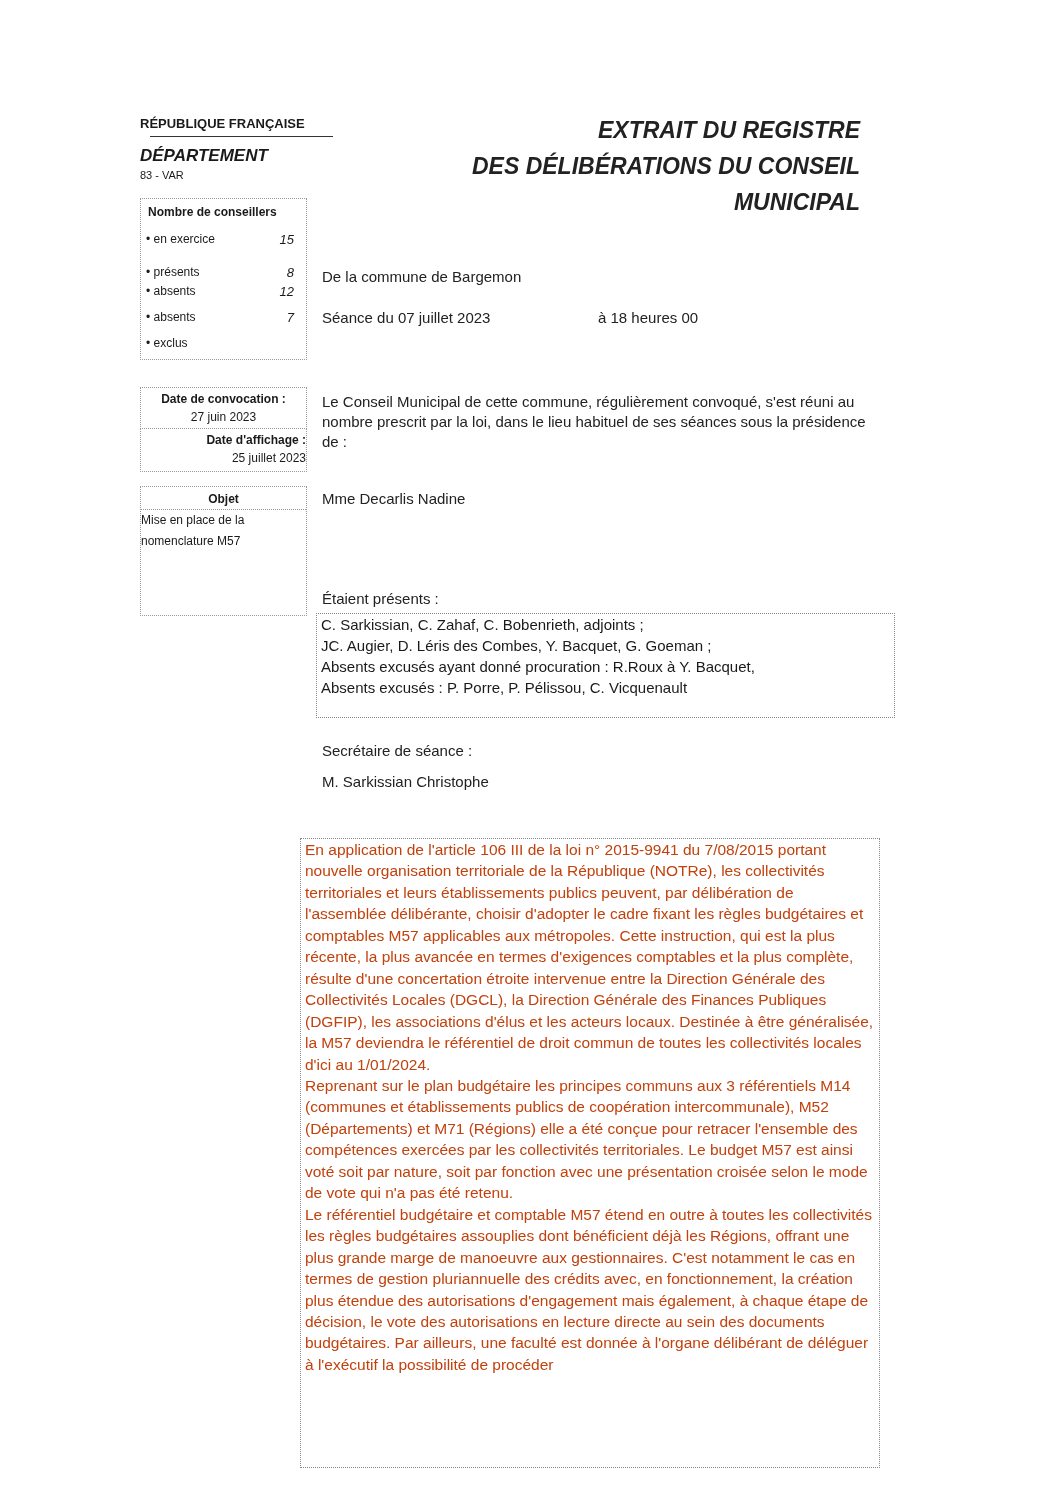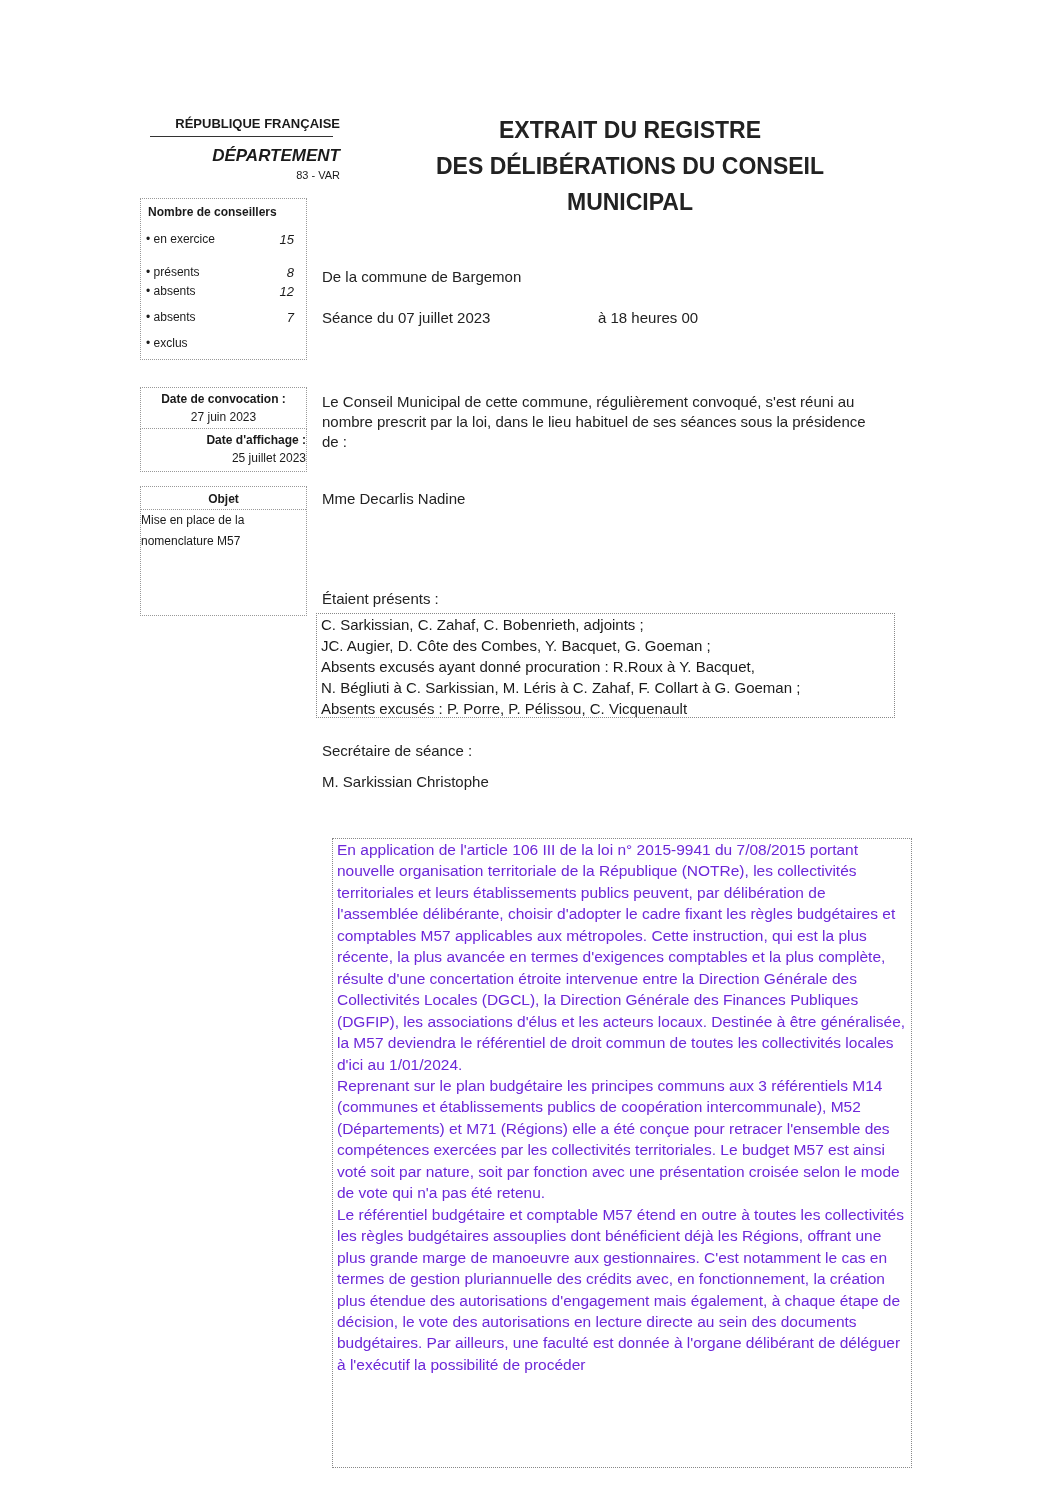--- a/index.html
+++ b/index.html
@@ -1,28 +1,28 @@
 <!DOCTYPE html>
 <html><head>
 <meta charset="utf-8">
 <style>
   html, body { margin: 0; padding: 0; background: #ffffff; }
   body {
     width: 1058px; height: 1496px; position: relative; overflow: hidden;
     font-family: "Liberation Sans", sans-serif; color: #1a1a1a;
   }
   .abs { position: absolute; }
-  .left-head { left: 140px; width: 200px; text-align: right; }
+  .left-head { left: 140px; width: 200px; text-align: left; }
   .rep { top: 116px; font-size: 13px; font-weight: bold; }
   .rep-line { left: 150px; top: 136px; width: 183px; border-top: 1.5px solid #333; }
   .dept { top: 146px; font-size: 17px; font-weight: bold; font-style: italic; }
   .var { top: 169px; font-size: 11px; }
 
-  .title { left: 400px; width: 460px; text-align: center; top: 112px;
-    font-size: 23px; font-weight: bold; line-height: 36px; color: #222; }
+  .title { left: 400px; width: 460px; text-align: right; top: 112px;
+    font-size: 23px; font-weight: bold; line-height: 36px; color: #222; font-style: italic; }
 
   .box { border: 1px dotted #999; }
   .counts { left: 140px; top: 198px; width: 165px; height: 160px; }
   .counts .hd { font-size: 12px; font-weight: bold; padding: 6px 0 0 7px; }
   .counts .row { position: absolute; left: 5px; width: 152px; font-size: 12px; }
   .counts .row .n { position: absolute; right: 4px; top: 0; font-size: 13px; font-style: italic; }
 
   .conv { left: 140px; top: 379px; width: 165px; height: 40px; text-align: center; font-size: 12px; margin-top: 8px; }
   .aff { left: 140px; top: 428px; width: 165px; height: 42px; text-align: right; font-size: 12px; }
   .conv .l, .aff .l { font-weight: bold; margin-top: 4px; }
@@ -40,22 +40,22 @@
   .conseil { top: 392px; width: 560px; line-height: 20px; }
   .pres { top: 490px; }
   .etaient { top: 590px; }
 
   .presents-box { left: 316px; top: 613px; width: 579px; height: 105px; border: 1px dotted #888;
     font-size: 15px; line-height: 21px; padding-left: 4px; box-sizing: border-box; white-space: nowrap; overflow: hidden; }
 
   .secr { top: 742px; }
   .secr-name { top: 773px; }
 
-  .main-box { left: 332px; top: 838px; width: 580px; height: 630px; border: 1px dotted #888;
-    box-sizing: border-box; padding: 0 4px; font-size: 15.5px; line-height: 21.45px; color: #6d28d9; }
+  .main-box { left: 300px; top: 838px; width: 580px; height: 630px; border: 1px dotted #888;
+    box-sizing: border-box; padding: 0 4px; font-size: 15.5px; line-height: 21.45px; color: #c2410c; }
   .main-box p { margin: 0; }
 </style>
 </head>
 <body>
 
 <div class="abs left-head rep">RÉPUBLIQUE FRANÇAISE</div>
 <div class="abs rep-line"></div>
 <div class="abs left-head dept">DÉPARTEMENT</div>
 <div class="abs left-head var">83 - VAR</div>
 
@@ -110,23 +110,22 @@
 <div class="abs body-txt seance" style="width:560px">
   <span>Séance  du  07 juillet 2023</span>
   <span class="time">à 18 heures 00</span>
 </div>
 <div class="abs body-txt conseil">Le Conseil Municipal de cette commune, régulièrement convoqué, s'est réuni au nombre prescrit par la loi, dans le lieu habituel de ses séances sous la présidence de :</div>
 <div class="abs body-txt pres">Mme Decarlis Nadine</div>
 <div class="abs body-txt etaient">Étaient présents :</div>
 
 <div class="abs presents-box">
   <div>C. Sarkissian, C. Zahaf, C. Bobenrieth, adjoints ;</div>
-  <div>JC. Augier, D. Côte des Combes, Y. Bacquet, G. Goeman ;</div>
+  <div>JC. Augier, D. Léris des Combes, Y. Bacquet, G. Goeman ;</div>
   <div>Absents excusés ayant donné procuration : R.Roux à Y. Bacquet,</div>
-  <div>N. Bégliuti à C. Sarkissian, M. Léris à C. Zahaf, F. Collart à G. Goeman ;</div>
   <div>Absents excusés : P. Porre, P. Pélissou, C. Vicquenault</div>
 </div>
 
 <div class="abs body-txt secr">Secrétaire de séance :</div>
 <div class="abs body-txt secr-name">M. Sarkissian Christophe</div>
 
 <div class="abs main-box">
   <p>En application de l'article 106 III de la loi n° 2015-9941 du 7/08/2015 portant nouvelle organisation territoriale de la République (NOTRe), les collectivités territoriales et leurs établissements publics peuvent, par délibération de l'assemblée délibérante, choisir d'adopter le cadre fixant les règles budgétaires et comptables M57 applicables aux métropoles. Cette instruction, qui est la plus récente, la plus avancée en termes d'exigences comptables et la plus complète, résulte d'une concertation étroite intervenue entre la Direction Générale des Collectivités Locales (DGCL), la Direction Générale des Finances Publiques (DGFIP), les associations d'élus et les acteurs locaux. Destinée à être généralisée, la M57 deviendra le référentiel de droit commun de toutes les collectivités locales d'ici au 1/01/2024.</p>
   <p>Reprenant sur le plan budgétaire les principes communs aux 3 référentiels M14 (communes et établissements publics de coopération intercommunale), M52 (Départements) et M71 (Régions) elle a été conçue pour retracer l'ensemble des compétences exercées par les collectivités territoriales. Le budget M57 est ainsi voté soit par nature, soit par fonction avec une présentation croisée selon le mode de vote qui n'a pas été retenu.</p>
   <p>Le référentiel budgétaire et comptable M57 étend en outre à toutes les collectivités les règles budgétaires assouplies dont bénéficient déjà les Régions, offrant une plus grande marge de manoeuvre aux gestionnaires. C'est notamment le cas en termes de gestion pluriannuelle des crédits avec, en fonctionnement, la création plus étendue des autorisations d'engagement mais également, à chaque étape de décision, le vote des autorisations en lecture directe au sein des documents budgétaires. Par ailleurs, une faculté est donnée à l'organe délibérant de déléguer à l'exécutif la possibilité de procéder</p>

